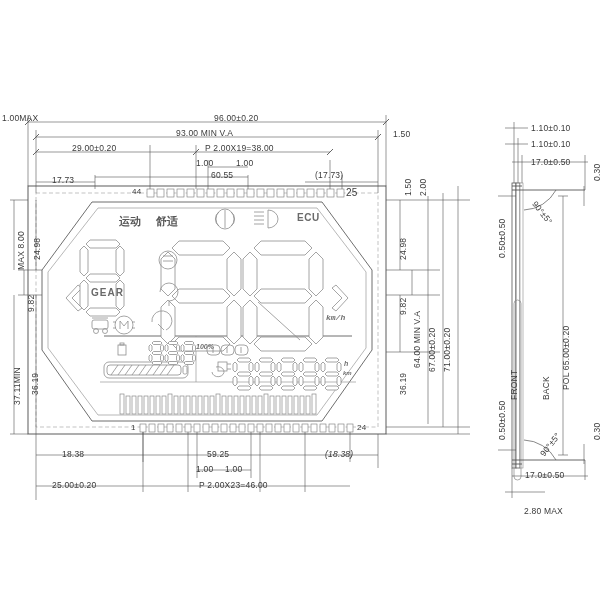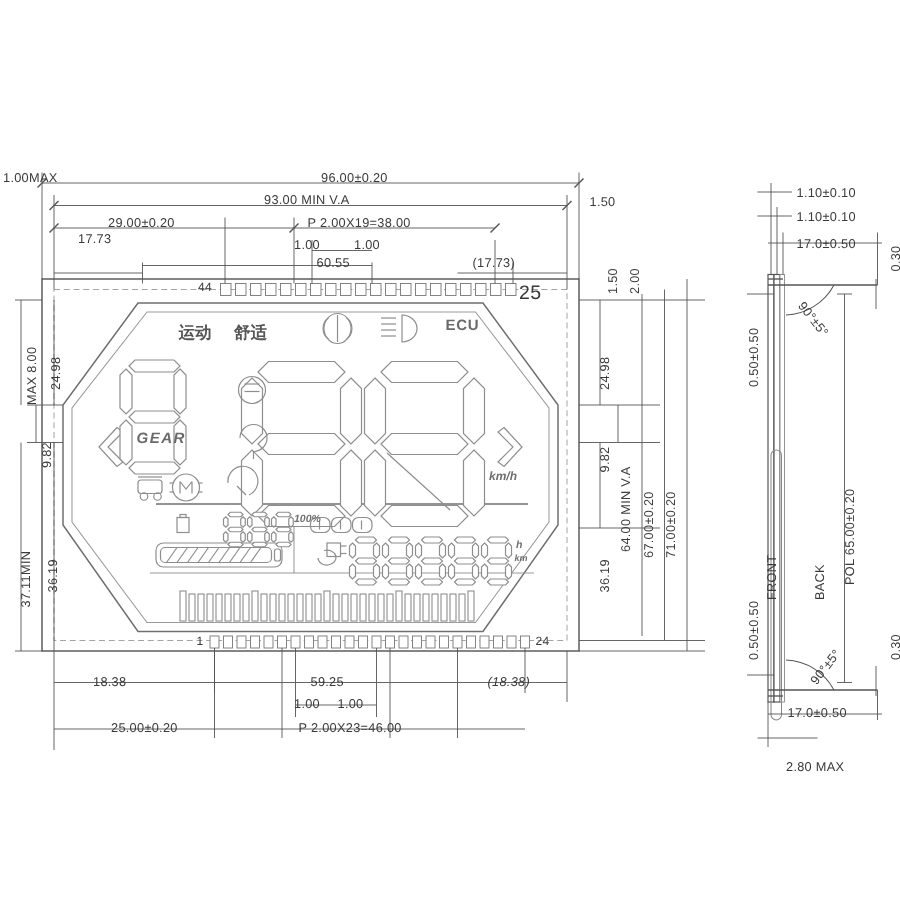--- a/index.html
+++ b/index.html
@@ -451,28 +451,28 @@
 </svg>
 
 <div class="dim" style="left:2px;top:113px;">1.00MAX</div>
 <div class="dim" style="left:178px;top:113px;padding-left:36px;">96.00±0.20</div>
 <div class="dim" style="left:176px;top:128px;">93.00  MIN  V.A</div>
 <div class="dim" style="left:72px;top:143px;">29.00±0.20</div>
 <div class="dim" style="left:205px;top:143px;">P  2.00X19=38.00</div>
 <div class="dim" style="left:196px;top:158px;">1.00</div>
 <div class="dim" style="left:236px;top:158px;">1.00</div>
 <div class="dim" style="left:211px;top:170px;">60.55</div>
-<div class="dim" style="left:52px;top:154px;">17.73</div>
+<div class="dim" style="left:52px;top:175px;">17.73</div>
 <div class="dim" style="left:315px;top:170px;">(17.73)</div>
 <div class="dim" style="left:393px;top:129px;">1.50</div>
 <div class="dim v" style="left:403px;top:196px;transform:rotate(-90deg);">1.50</div>
 <div class="dim v" style="left:418px;top:196px;transform:rotate(-90deg);">2.00</div>
 
 <div class="dim" style="left:132px;top:187px;font-size:8px;">44</div>
-<div class="dim" style="left:346px;top:187px;font-size:13px;">25</div>
+<div class="dim" style="left:346px;top:187px;font-size:10px;">25</div>
 <div class="dim" style="left:131px;top:423px;font-size:8px;">1</div>
 <div class="dim" style="left:357px;top:423px;font-size:8px;">24</div>
 
 <div class="dim v" style="left:16px;top:270px;transform:rotate(-90deg);">MAX  8.00</div>
 <div class="dim v" style="left:32px;top:260px;transform:rotate(-90deg);">24.98</div>
 <div class="dim v" style="left:26px;top:312px;transform:rotate(-90deg);">9.82</div>
 <div class="dim v" style="left:12px;top:405px;transform:rotate(-90deg);">37.11MIN</div>
 <div class="dim v" style="left:30px;top:395px;transform:rotate(-90deg);">36.19</div>
 
 <div class="dim v" style="left:398px;top:260px;transform:rotate(-90deg);">24.98</div>
@@ -480,40 +480,40 @@
 <div class="dim v" style="left:398px;top:395px;transform:rotate(-90deg);">36.19</div>
 <div class="dim v" style="left:412px;top:368px;transform:rotate(-90deg);">64.00  MIN  V.A</div>
 <div class="dim v" style="left:427px;top:372px;transform:rotate(-90deg);">67.00±0.20</div>
 <div class="dim v" style="left:442px;top:372px;transform:rotate(-90deg);">71.00±0.20</div>
 
 <div class="dim" style="left:62px;top:449px;text-align:center;">18.38</div>
 <div class="dim" style="left:207px;top:449px;">59.25</div>
 <div class="dim" style="left:325px;top:449px;font-style:italic;">(18.38)</div>
 <div class="dim" style="left:196px;top:464px;">1.00</div>
 <div class="dim" style="left:225px;top:464px;">1.00</div>
-<div class="dim" style="left:74px;top:480px;text-align:right;">25.00±0.20</div>
+<div class="dim" style="left:52px;top:480px;text-align:right;">25.00±0.20</div>
 <div class="dim" style="left:199px;top:480px;">P  2.00X23=46.00</div>
 
 <div class="dim" style="left:531px;top:123px;">1.10±0.10</div>
 <div class="dim" style="left:531px;top:139px;">1.10±0.10</div>
 <div class="dim" style="left:531px;top:157px;">17.0±0.50</div>
 <div class="dim v" style="left:592px;top:181px;transform:rotate(-90deg);">0.30</div>
 <div class="dim v" style="left:592px;top:440px;transform:rotate(-90deg);">0.30</div>
 <div class="dim" style="left:538px;top:199px;transform:rotate(52deg);transform-origin:0 0;">90°±5°</div>
 <div class="dim" style="left:538px;top:452px;transform:rotate(-52deg);transform-origin:0 0;">90°±5°</div>
 <div class="dim v" style="left:497px;top:258px;transform:rotate(-90deg);">0.50±0.50</div>
 <div class="dim v" style="left:497px;top:440px;transform:rotate(-90deg);">0.50±0.50</div>
 <div class="dim v" style="left:561px;top:390px;transform:rotate(-90deg);">POL  65.00±0.20</div>
 <div class="dim v" style="left:509px;top:400px;transform:rotate(-90deg);">FRONT</div>
 <div class="dim v" style="left:541px;top:400px;transform:rotate(-90deg);">BACK</div>
 <div class="dim" style="left:525px;top:470px;">17.0±0.50</div>
 <div class="dim" style="left:524px;top:486px;margin-top:20px;">2.80  MAX</div>
 
 <div class="lbl cn" style="left:119px;top:214px;font-size:11px;color:#555;text-align:center;">运动</div>
 <div class="lbl cn" style="left:156px;top:214px;font-size:11px;color:#555;">舒适</div>
-<div class="lbl" style="left:91px;top:287px;font-size:10px;font-weight:bold;font-style:italic;color:#6a6a6a;letter-spacing:1px;">GEAR</div>
+<div class="lbl" style="left:91px;top:287px;font-size:10px;font-weight:bold;color:#6a6a6a;letter-spacing:1px;">GEAR</div>
 <div class="lbl" style="left:297px;top:212px;font-size:10px;font-weight:bold;color:#6a6a6a;letter-spacing:.5px;">ECU</div>
-<div class="lbl" style="left:326px;top:313px;font-size:8px;font-weight:bold;font-style:italic;color:#6f6f6f;">km/h</div>
+<div class="lbl" style="left:326px;top:313px;font-size:8px;font-weight:bold;font-style:italic;color:#6f6f6f;font-family:Liberation Mono, monospace;">km/h</div>
 <div class="lbl" style="left:196px;top:343px;font-size:7px;font-weight:bold;font-style:italic;color:#6f6f6f;">100%</div>
 <div class="lbl" style="left:344px;top:360px;font-size:7px;font-weight:bold;font-style:italic;color:#6f6f6f;">h</div>
 <div class="lbl" style="left:343px;top:370px;font-size:6px;font-weight:bold;font-style:italic;color:#6f6f6f;">km</div>
 
 </div>
 
 </body></html>

